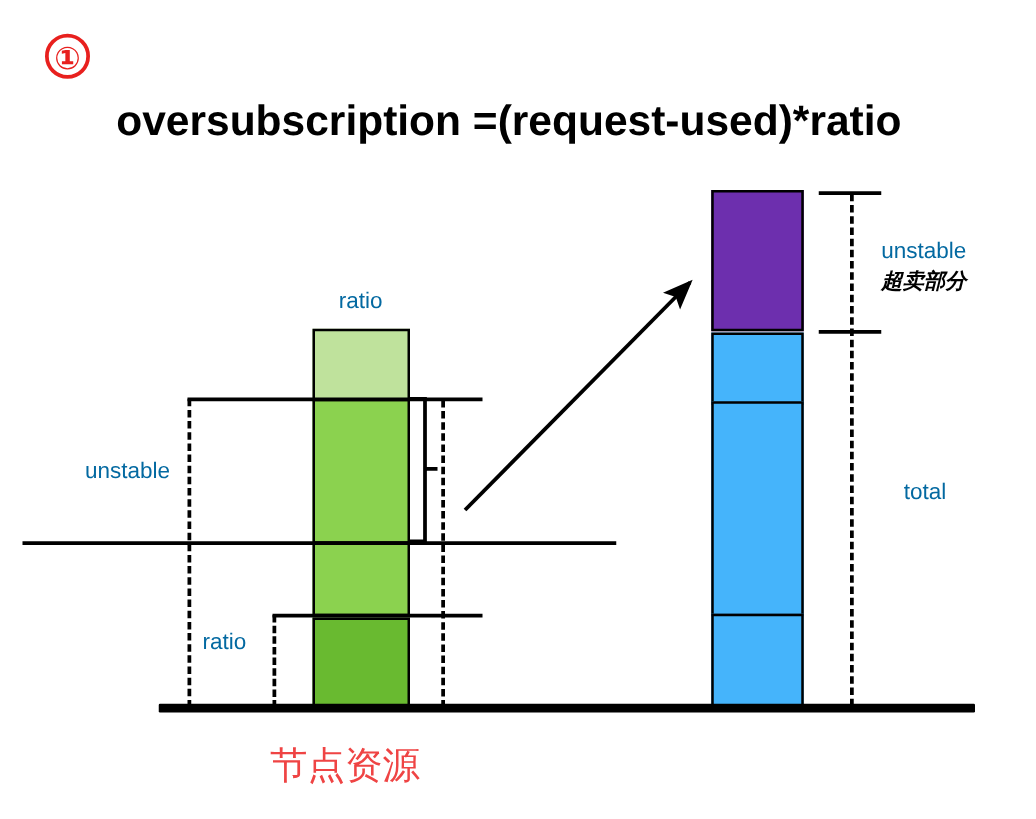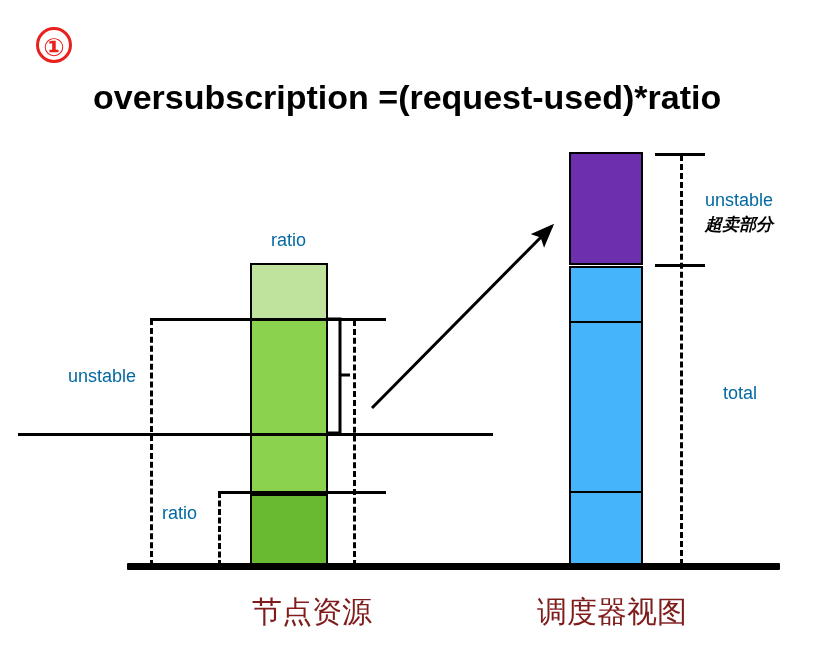--- a/index.html
+++ b/index.html
@@ -91,22 +91,21 @@
     position: absolute;
     font-size: 17px;
     font-weight: bold;
     white-space: nowrap;
     color: #000000;
   }
   .caption {
     position: absolute;
     font-size: 30px;
     white-space: nowrap;
-    color: #7f1d1d;
-    margin-left: 36px;
+    color: #ef4444;
   }
 
   
   .brace {
     position: absolute;
   }
   .arrow-svg {
     position: absolute;
     left: 0;
     top: 0;
@@ -163,17 +162,16 @@
 
   <div class="hline thick" style="left:655px; top:153px; width:50px;"></div>
   <div class="hline thick" style="left:655px; top:264px; width:50px;"></div>
 
   <div class="vdash" style="left:680px; top:155px; height:410px;"></div>
 
   <div class="lbl" style="left:705px; top:190px;">unstable</div>
   <div class="lbl-cn-bold" style="left:705px; top:213px;font-style:italic;">超卖部分</div>
   <div class="lbl" style="left:723px; top:383px;">total</div>
 
-  <div class="caption" style="left:501px; top:592px;">调度器视图</div>
 
   <div class="ground" style="left:127px; top:563px; width:653px;"></div>
 
 </div>
 
 </body></html>

